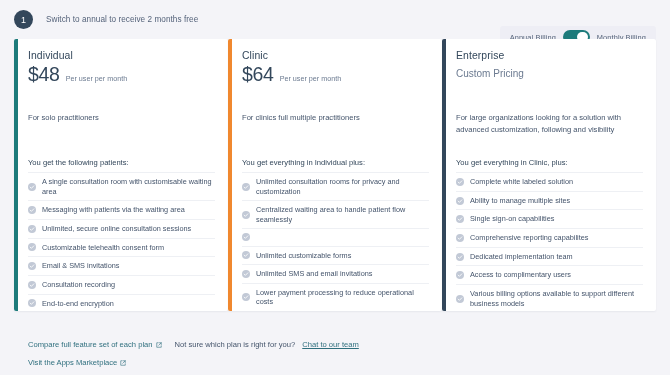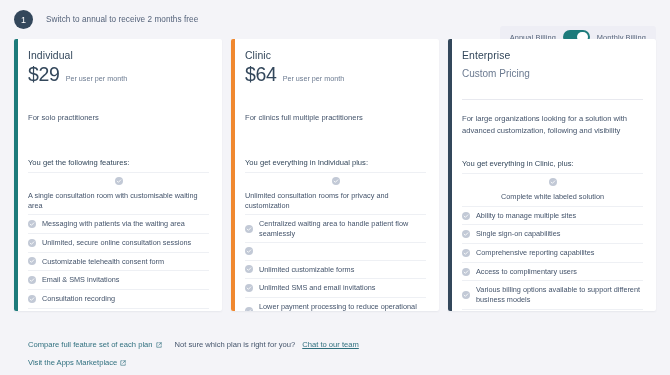--- a/index.html
+++ b/index.html
@@ -70,21 +70,21 @@
     position: absolute;
     top: 1.6px; right: 1.6px;
     width: 10.8px; height: 10.8px;
     border-radius: 50%;
     background: #ffffff;
   }
 
   
   .cards {
     display: flex;
-    gap: 9px;
+    gap: 0;
     padding: 0 14px;
     align-items: stretch;
     height: 272px;
   }
   .card {
     flex: 1 1 0;
     background: #ffffff;
     border-radius: 2px;
     display: flex;
     flex-direction: column;
@@ -157,21 +157,21 @@
   .features li {
     display: flex;
     align-items: center;
     gap: 6px;
     font-size: 7.3px;
     color: #44546b;
     padding: 4.1px 0;
     border-bottom: 1px solid #eef0f4;
     line-height: 1.3;
   }
-  .features li:first-child { border-top: 1px solid #eef0f4; flex-direction: column; }
+  .features li:first-child { border-top: 1px solid #eef0f4; }
   .check {
     flex: 0 0 auto;
     width: 8px; height: 8px;
   }
 
   
   .footer {
     padding: 29px 14px 0 28px;
   }
   .footer-row {
@@ -215,26 +215,26 @@
   </div>
 </div>
 
 <div class="cards">
 
   <div class="card">
     <div class="accent" style="background:#1d7b7b"></div>
     <div class="card-inner">
       <div class="plan-name">Individual</div>
       <div class="price-row">
-        <span class="price">$29</span>
+        <span class="price">$48</span>
         <span class="price-unit">Per user per month</span>
       </div>
       <div class="hr"></div>
       <div class="desc">For solo practitioners</div>
-      <div class="features-head">You get the following features:</div>
+      <div class="features-head">You get the following patients:</div>
       <ul class="features">
         <li>
             <span class="check"><svg viewBox="0 0 16 16" width="8" height="8">
                 <circle cx="8" cy="8" r="8" fill="#c2c9d6"></circle>
                 <path d="M4.3 8.2l2.5 2.5 4.8-5" stroke="#ffffff" stroke-width="1.7" fill="none" stroke-linecap="round" stroke-linejoin="round"></path>
               </svg></span>
             <span>A single consultation room with customisable waiting area</span>
           </li>
         <li>
             <span class="check"><svg viewBox="0 0 16 16" width="8" height="8">
@@ -371,20 +371,27 @@
                 <path d="M4.3 8.2l2.5 2.5 4.8-5" stroke="#ffffff" stroke-width="1.7" fill="none" stroke-linecap="round" stroke-linejoin="round"></path>
               </svg></span>
             <span>Single sign-on capabilities</span>
           </li>
         <li>
             <span class="check"><svg viewBox="0 0 16 16" width="8" height="8">
                 <circle cx="8" cy="8" r="8" fill="#c2c9d6"></circle>
                 <path d="M4.3 8.2l2.5 2.5 4.8-5" stroke="#ffffff" stroke-width="1.7" fill="none" stroke-linecap="round" stroke-linejoin="round"></path>
               </svg></span>
             <span>Comprehensive reporting capabilites</span>
+          </li>
+        <li>
+            <span class="check"><svg viewBox="0 0 16 16" width="8" height="8">
+                <circle cx="8" cy="8" r="8" fill="#c2c9d6"></circle>
+                <path d="M4.3 8.2l2.5 2.5 4.8-5" stroke="#ffffff" stroke-width="1.7" fill="none" stroke-linecap="round" stroke-linejoin="round"></path>
+              </svg></span>
+            <span>Dedicated implementation team</span>
           </li>
         <li>
             <span class="check"><svg viewBox="0 0 16 16" width="8" height="8">
                 <circle cx="8" cy="8" r="8" fill="#c2c9d6"></circle>
                 <path d="M4.3 8.2l2.5 2.5 4.8-5" stroke="#ffffff" stroke-width="1.7" fill="none" stroke-linecap="round" stroke-linejoin="round"></path>
               </svg></span>
             <span>Access to complimentary users</span>
           </li>
         <li>
             <span class="check"><svg viewBox="0 0 16 16" width="8" height="8">

